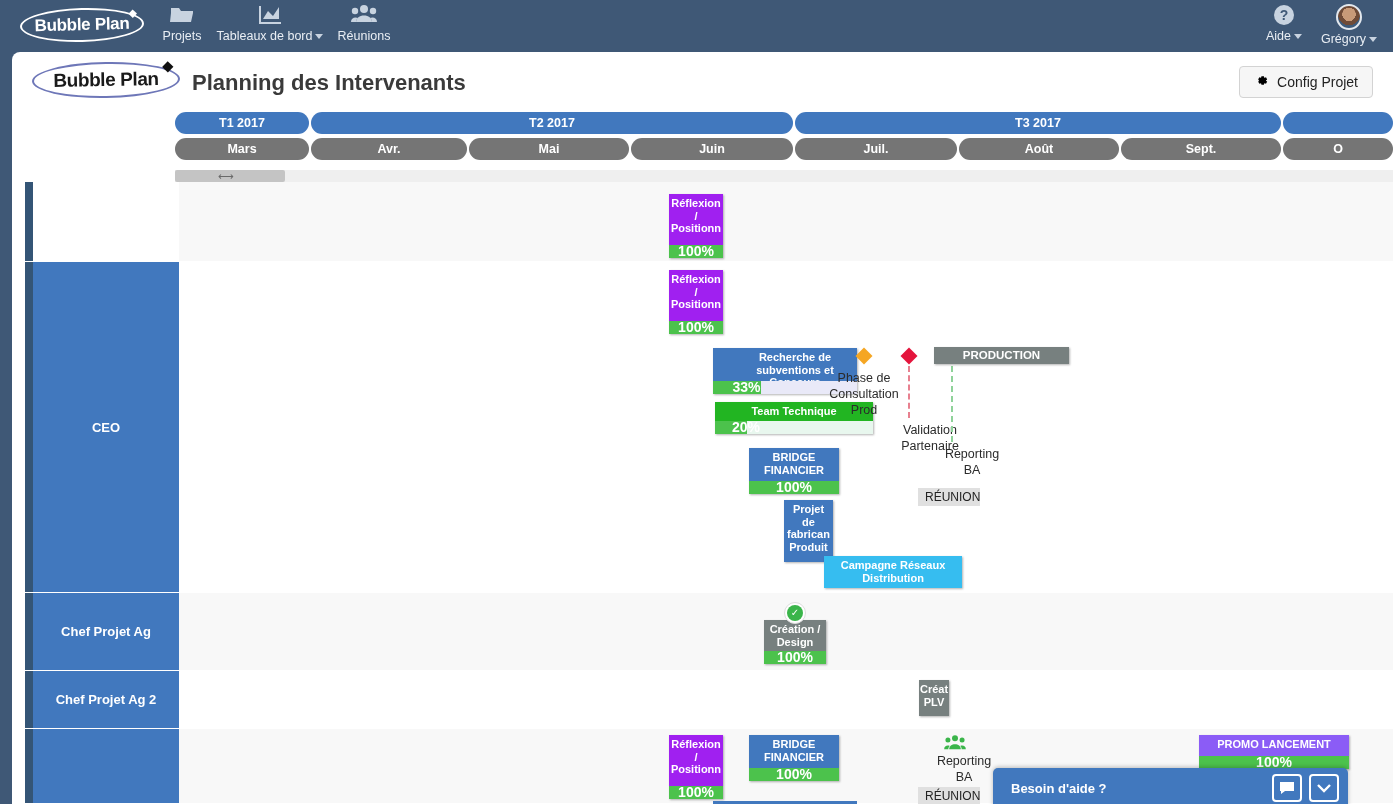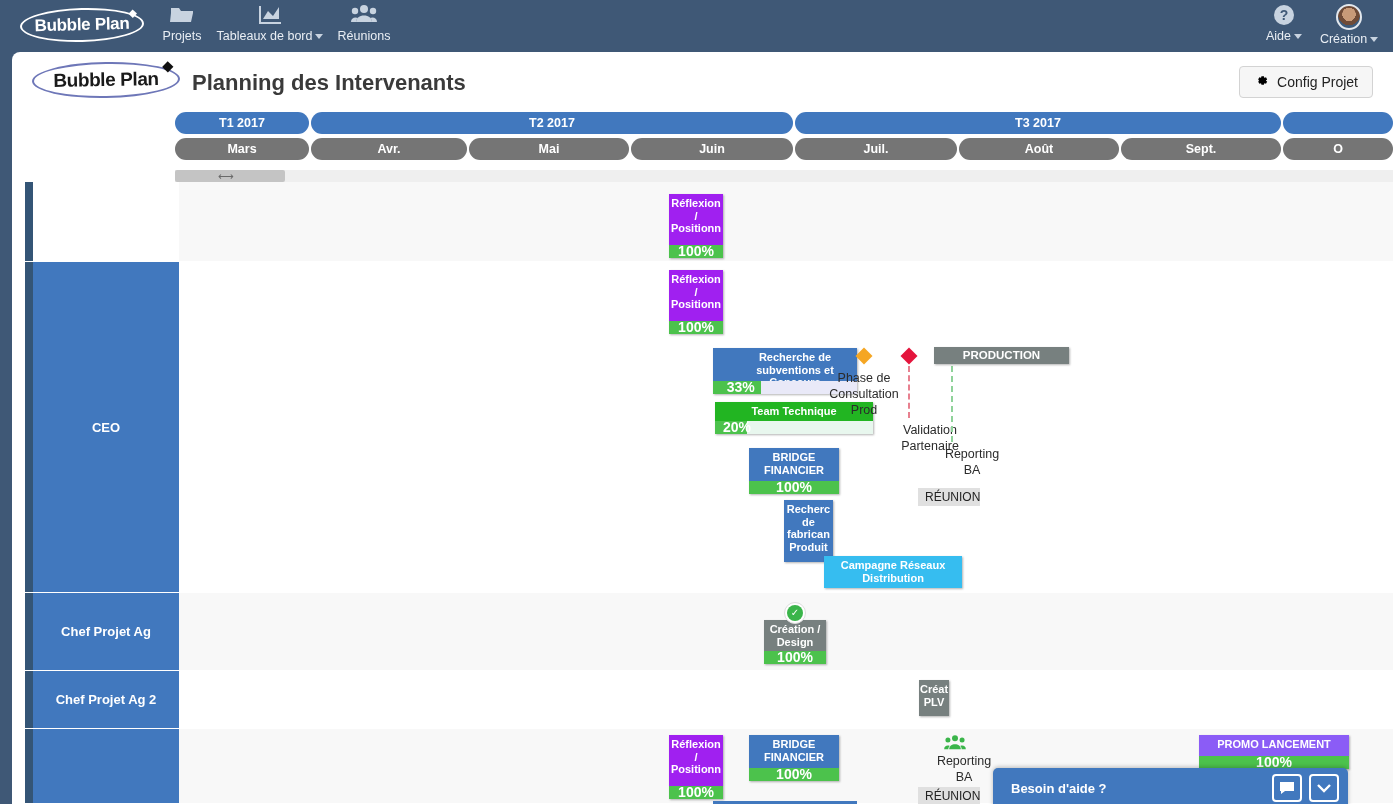--- a/index.html
+++ b/index.html
@@ -124,21 +124,21 @@
     font-size:11px; line-height:12.5px; text-align:center;
     box-shadow:1px 1px 2px rgba(0,0,0,0.30); cursor:pointer; overflow:hidden;
   }
   .task .ttl { display:block; padding:3px 1px 2px; }
   .task .prog { position:absolute; left:0; bottom:0; width:100%; height:13px; }
   .task .prog .fill { position:absolute;left:0;top:0;bottom:0;background:#4cc24c; }
   .task .prog .pct {
     position:absolute; left:0; top:0; height:13px; line-height:13px;
     font-size:14px; font-weight:bold; color:#ffffff; text-align:center;
   }
-  .task .prog .pct.left { text-align:center; padding-left:8px; }
+  .task .prog .pct.left { text-align:right; padding-left:17px; }
 
   .badge-check {
     position:absolute; width:22px; height:22px; border-radius:50%;
     background:#ffffff; border:1px solid #dddddd; z-index:5;
     display:flex; align-items:center; justify-content:center;
   }
   .badge-check i {
     width:16px;height:16px;border-radius:50%;background:#3ab54a;
     color:#fff;font-size:10px;font-style:normal;line-height:16px;text-align:center;
   }
@@ -226,21 +226,21 @@
         <svg width="22" height="22" viewBox="0 0 22 22">
             <circle cx="11" cy="11" r="10"></circle>
             <text x="11" y="16" font-size="14" font-weight="bold" text-anchor="middle" fill="#3f5876" font-family="Liberation Sans">?</text>
           </svg>
       </span>
       <span class="lbl">Aide</span><span class="caret"></span>
     </div>
 
     <div class="nav-item" id="nav-user">
       <span class="avatar"></span>
-      <span class="lbl">Création</span><span class="caret"></span>
+      <span class="lbl">Grégory</span><span class="caret"></span>
     </div>
   </div>
 
   <div class="panel">
 
     <div class="page-header">
       <div class="plan-badge">
         <span>Bubble Plan</span>
         <span class="dot"></span>
       </div>
@@ -327,21 +327,21 @@
               </div>
               <div class="task" style="left: 570px; top: 186px; width: 90px; height: 46px; background: rgb(65, 120, 190);">
                 <span class="ttl" style="white-space: pre-line;">BRIDGE
 FINANCIER</span>
                 <div class="prog" style="background: rgb(76, 194, 76);">
                   <div class="fill" style="width: 100%;"></div>
                   <div class="pct" style="width: 100%;">100%</div>
                 </div>
               </div>
               <div class="task" style="left: 605px; top: 238px; width: 49px; height: 62px; background: rgb(65, 120, 190);">
-                <span class="ttl" style="white-space: pre-line;">Recherc
+                <span class="ttl" style="white-space: pre-line;">Projet
 de
 fabrican
 Produit</span>
               </div>
               <div class="task" style="left: 645px; top: 294px; width: 138px; height: 32px; background: rgb(54, 189, 240);">
                 <span class="ttl" style="white-space: pre-line;">Campagne Réseaux
 Distribution</span>
               </div>
               <div class="diamond" style="left: 679px; top: 88px; background: rgb(245, 166, 35);"></div>
               <div class="mk-label" style="left: 620px; top: 108px; width: 130px;">Phase de

